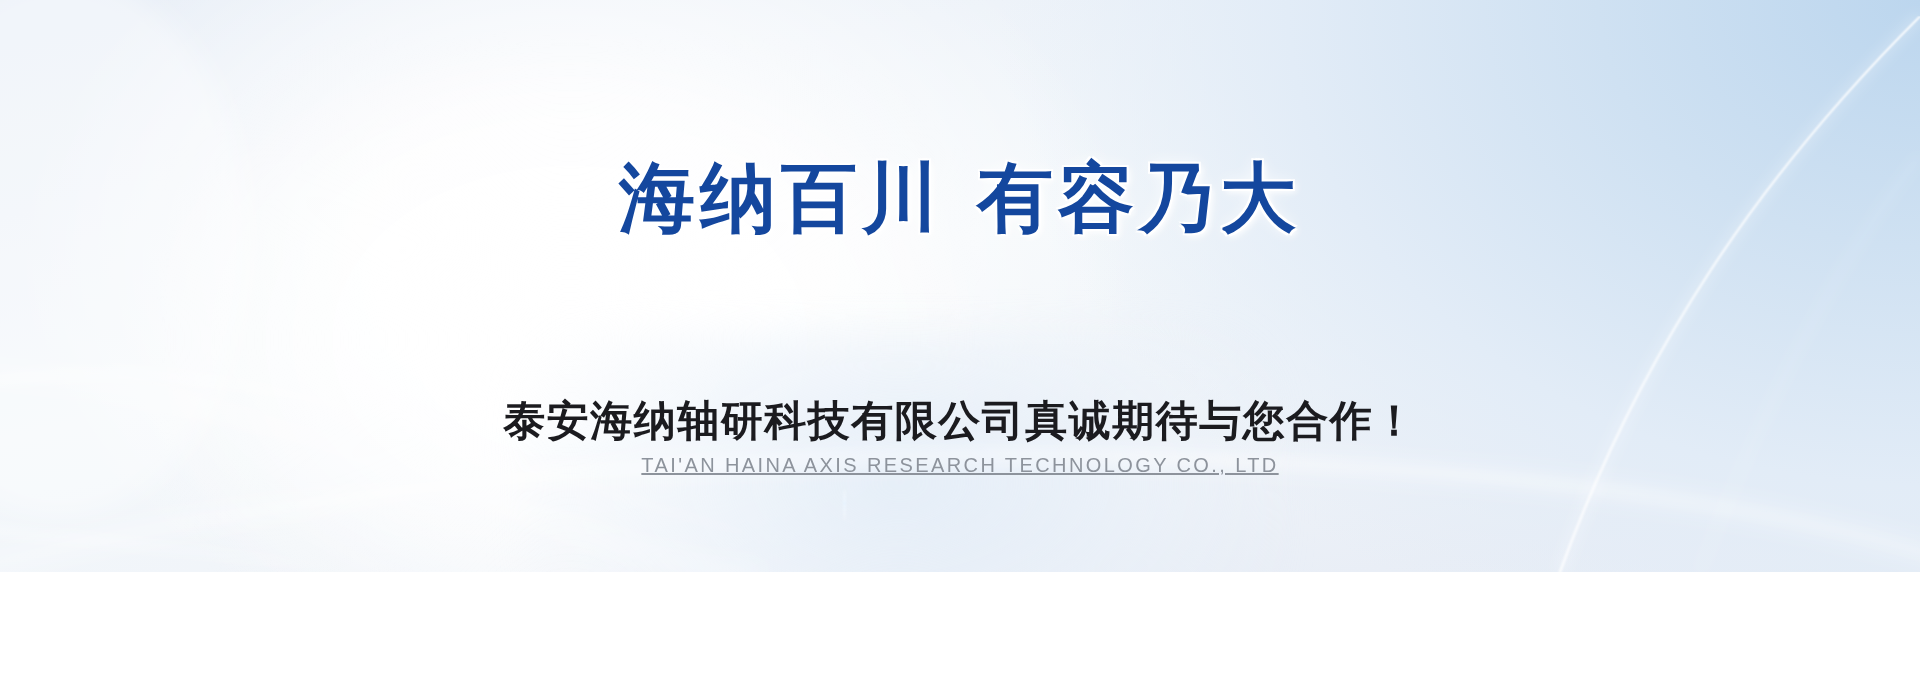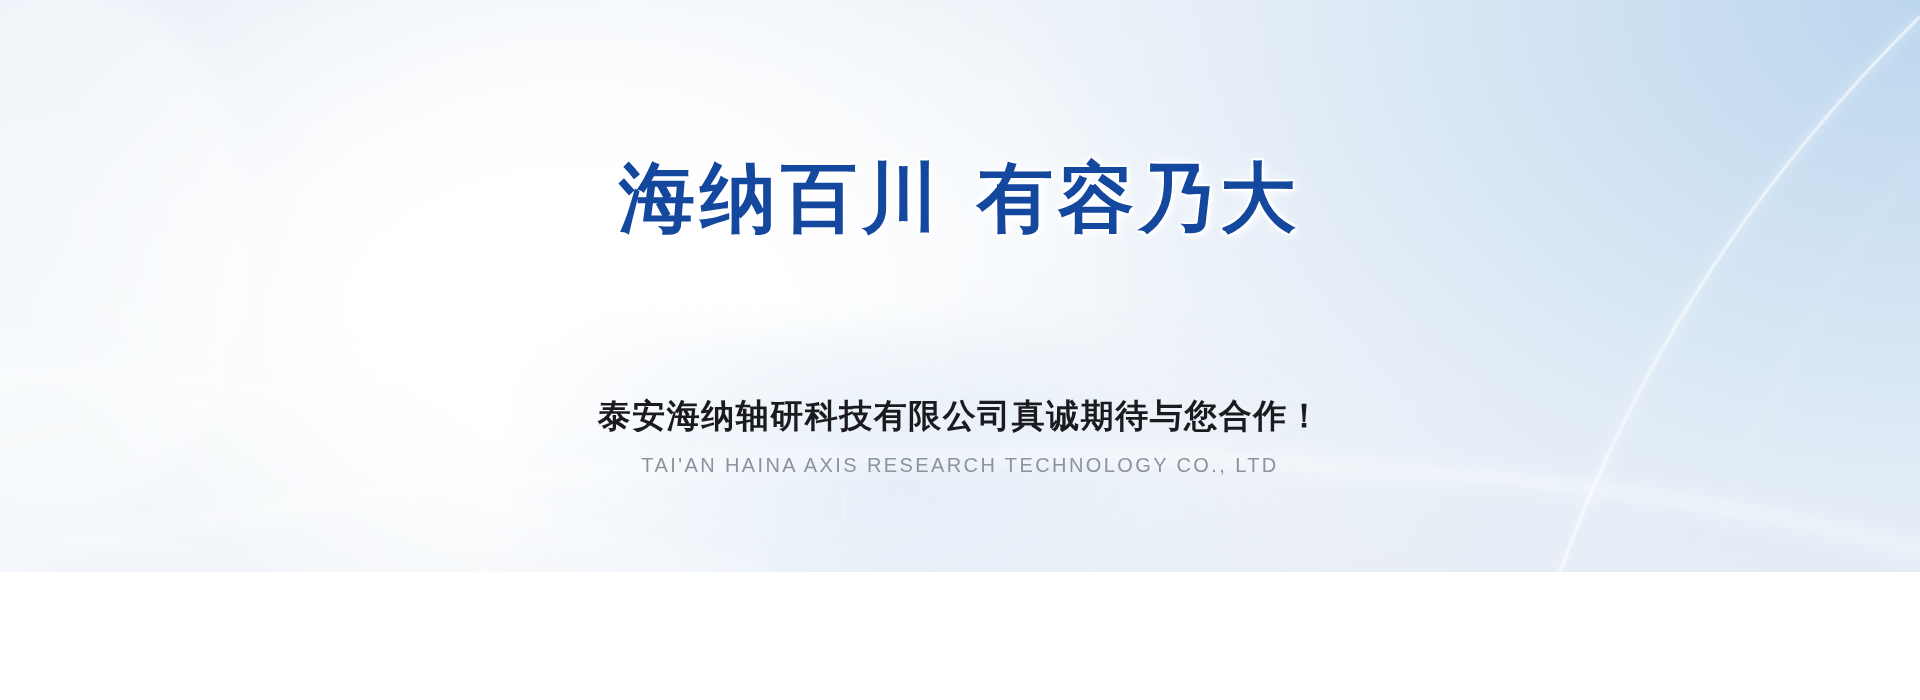--- a/index.html
+++ b/index.html
@@ -114,39 +114,40 @@
   .headline .gap {
     display: inline-block;
     width: 34px;
   }
 
   .subtitle-cn {
     position: absolute;
     left: 0;
     right: 0;
     top: 396px;
-    font-size: 33px;
+    font-size: 42px;
     line-height: 1.2;
     font-weight: bold;
     letter-spacing: 1.5px;
     color: #1b1b1f;
     white-space: nowrap;
   }
 
   .subtitle-en {
     position: absolute;
     left: 0;
     right: 0;
     top: 452px;
     font-size: 20px;
     line-height: 1.3;
     font-weight: normal;
     letter-spacing: 2.4px;
     color: #8d939c;
     white-space: nowrap;
+    text-decoration: underline;
   }
 </style>
 </head>
 <body>
 
 <div class="banner">
 
   <div class="glow-center"></div>
   <div class="glow-lower"></div>
 

